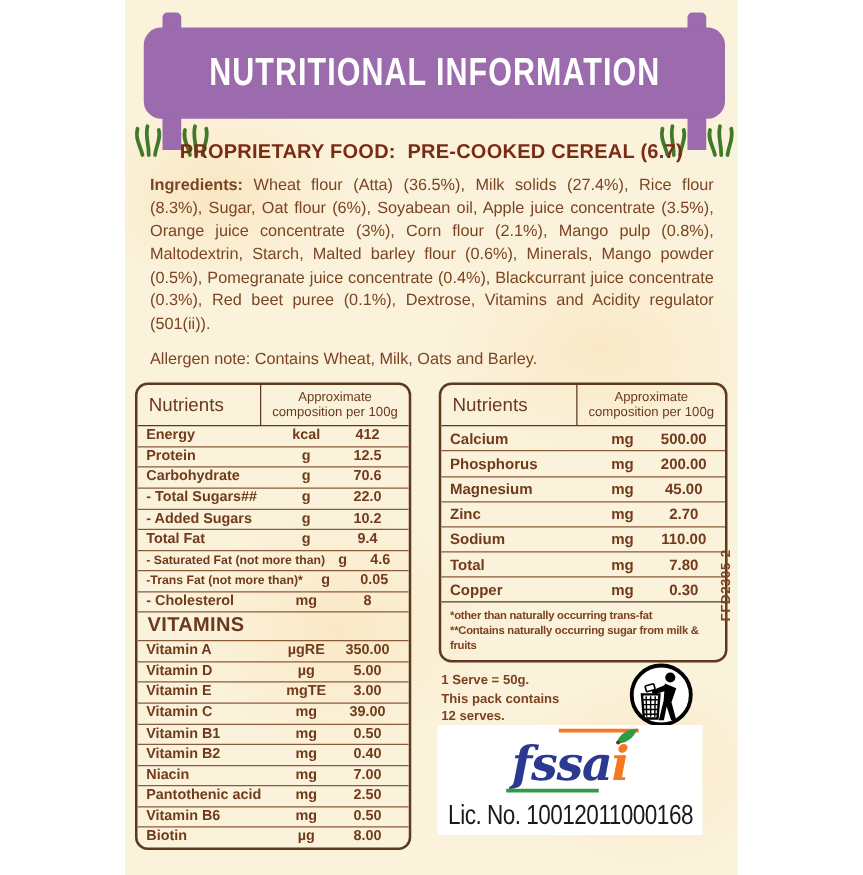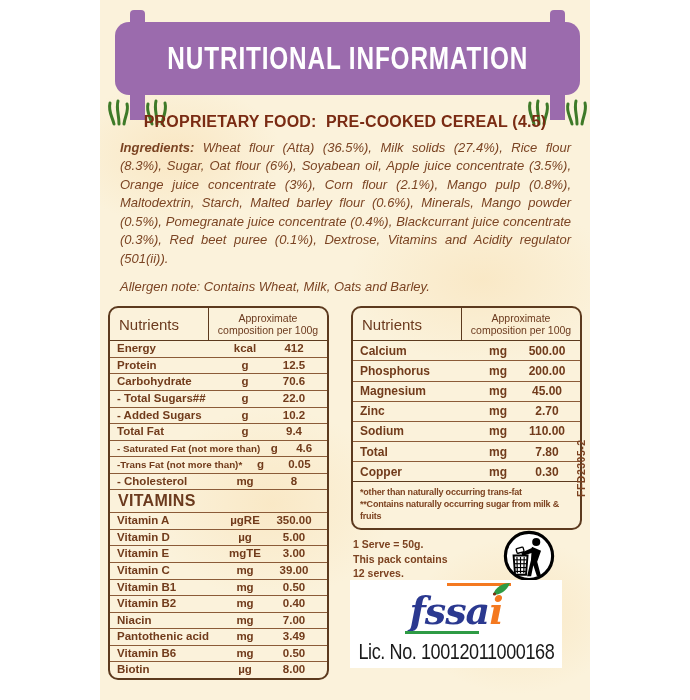--- a/index.html
+++ b/index.html
@@ -19,23 +19,23 @@
           border-radius:14px;display:flex;align-items:center;justify-content:center;}
   .banner-title{color:#ffffff;font-weight:bold;font-size:29px;letter-spacing:1px;
                 display:inline-block;transform:scale(0.84,1.08);white-space:nowrap;}
   .grass{position:absolute;top:96px;width:64px;height:30px;}
   .grass.left{left:6px;} .grass.right{left:426px;}
   
   .flow{position:relative;padding-top:113px;}
   .heading{text-align:center;font-weight:bold;font-size:16px;color:#7A2B13;
            letter-spacing:.2px;white-space:pre;}
   .ingredients{margin:8px 19px 0 20px;font-size:13px;line-height:1.42;color:#7B4423;
-               text-align:justify;font-style:italic;}
+               text-align:justify;}
   .ingredients b{font-weight:bold;}
-  .allergen{margin:11px 19px 0 20px;font-size:13px;color:#7B4423;font-style:italic;}
+  .allergen{margin:11px 19px 0 20px;font-size:13px;color:#7B4423;}
   .tables{display:flex;gap:22px;margin:12px 8px 0 8px;align-items:flex-start;}
   .ntable{border:2.5px solid #5C3A1E;border-radius:10px;overflow:hidden;box-sizing:border-box;}
   .ntable.lt{width:237px;}
   .right-col{width:237px;position:relative;}
   .ntable.rt{width:231px;}
   .thead{display:flex;border-bottom:1.5px solid #5C3A1E;align-items:stretch;}
   .th1{flex:1;display:flex;align-items:center;padding:6px 4px 6px 9px;font-size:15px;color:#6B3A1E;}
   .th2{width:114px;border-left:1.5px solid #5C3A1E;display:flex;align-items:center;justify-content:center;
        text-align:center;font-size:10.5px;line-height:1.15;color:#6B3A1E;padding:4px 2px;}
   .rows>div{border-bottom:1px solid #8B5B38;}
@@ -95,21 +95,21 @@
         <path d="M46,28 C44,20 40,15 42,8"></path>
           <path d="M51,28 C51,18 48,13 50,5"></path>
           <path d="M56,28 C57,20 61,15 59,7"></path>
       </g>
     </svg>
     <div class="banner">
       <span class="banner-title">NUTRITIONAL INFORMATION</span>
     </div>
 
     <div class="flow">
-      <div class="heading">PROPRIETARY FOOD:  PRE-COOKED CEREAL (4.5)</div>
+      <div class="heading">PROPRIETARY FOOD:  PRE-COOKED CEREAL (6.7)</div>
 
       <div class="ingredients"><b>Ingredients:</b><span> Wheat flour (Atta) (36.5%), Milk solids (27.4%), Rice flour (8.3%), Sugar, Oat flour (6%), Soyabean oil, Apple juice concentrate (3.5%), Orange juice concentrate (3%), Corn flour (2.1%), Mango pulp (0.8%), Maltodextrin, Starch, Malted barley flour (0.6%), Minerals, Mango powder (0.5%), Pomegranate juice concentrate (0.4%), Blackcurrant juice concentrate (0.3%), Red beet puree (0.1%), Dextrose, Vitamins and Acidity regulator (501(ii)).</span></div>
 
       <div class="allergen">Allergen note: Contains Wheat, Milk, Oats and Barley.</div>
 
       <div class="tables">
 
         <div class="ntable lt">
           <div class="thead">
             <div class="th1">Nutrients</div>
@@ -193,21 +193,21 @@
                 <span class="cell-value">0.40</span>
               </div>
               <div class="data-row">
                 <span class="cell-name">Niacin</span>
                 <span class="cell-unit">mg</span>
                 <span class="cell-value">7.00</span>
               </div>
               <div class="data-row">
                 <span class="cell-name">Pantothenic acid</span>
                 <span class="cell-unit">mg</span>
-                <span class="cell-value">3.49</span>
+                <span class="cell-value">2.50</span>
               </div>
               <div class="data-row">
                 <span class="cell-name">Vitamin B6</span>
                 <span class="cell-unit">mg</span>
                 <span class="cell-value">0.50</span>
               </div>
               <div class="data-row">
                 <span class="cell-name">Biotin</span>
                 <span class="cell-unit">µg</span>
                 <span class="cell-value">8.00</span>

